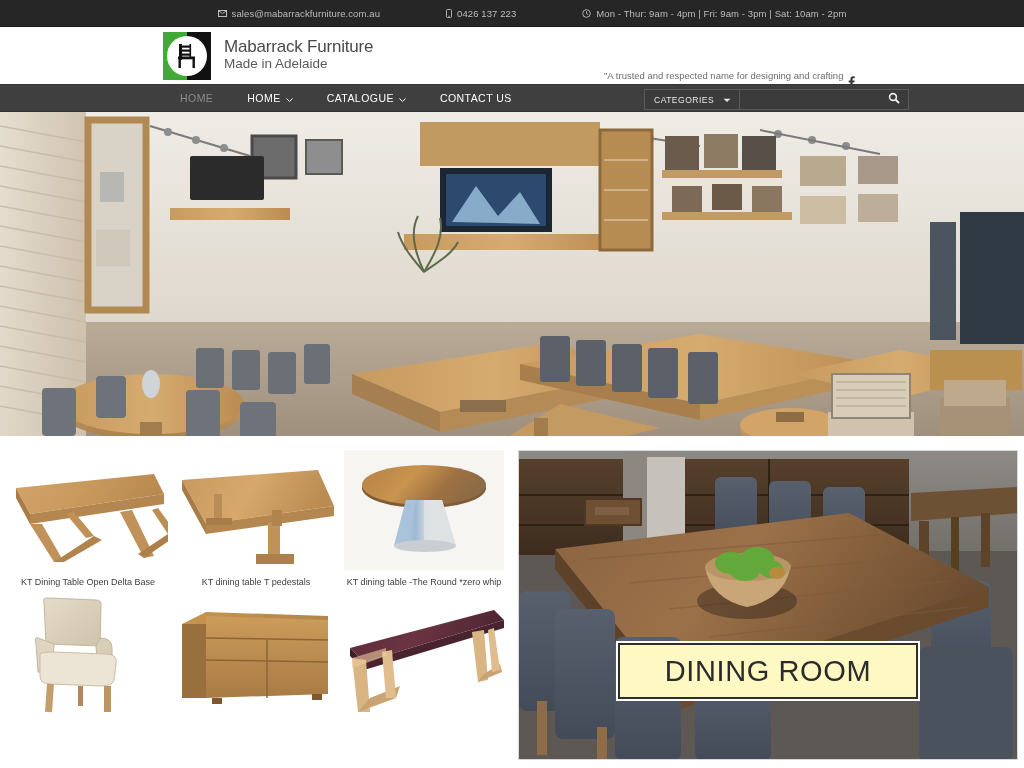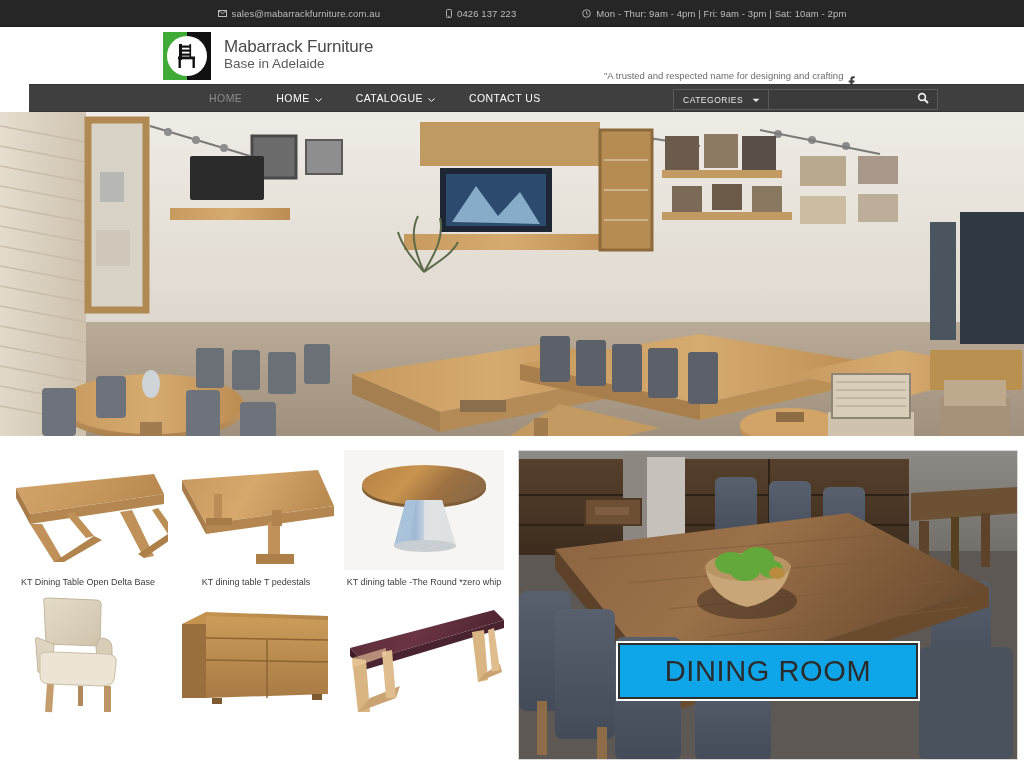--- a/index.html
+++ b/index.html
@@ -84,21 +84,20 @@
 
   
   .navbar {
     height: 28px;
     background: #3f3f3f;
     display: flex;
     align-items: center;
     position: relative;
     border-top: 1px solid #343434;
     border-bottom: 1px solid #343434;
-    margin-left: 29px;
   }
   .nav-links { display: flex; align-items: center; margin-left: 163px; gap: 0; }
   .nav-link {
     color: #ffffff;
     font-size: 10.5px;
     letter-spacing: .45px;
     padding: 0 17px;
     display: flex; align-items: center; gap: 5px;
     cursor: pointer;
     white-space: nowrap;
@@ -200,21 +199,21 @@
     width: 500px; height: 310px;
     overflow: hidden;
     background: #2d2a28;
     border: 1px solid #d8d8d8;
   }
   .feature-label {
     position: absolute;
     left: 50%; top: 192px;
     transform: translateX(-50%);
     width: 300px; height: 56px;
-    background: #0ea5e9;
+    background: #fef9c3;
     border: 2px solid #2e2e2e;
     outline: 2px solid #ffffff;
     display: flex; align-items: center; justify-content: center;
     font-size: 29px;
     letter-spacing: .6px;
     color: #2b2b2b;
   }
 </style>
 </head>
 <body>
@@ -262,21 +261,21 @@
             <rect x="4" y="14.5" width="17" height="2.8"></rect>
             <rect x="4.5" y="17" width="2.4" height="9"></rect>
             <rect x="18.5" y="17" width="2.4" height="9"></rect>
             <rect x="15.5" y="2" width="1.6" height="14"></rect>
           </g>
         </svg>
       </span>
     </span>
     <span class="brand-text">
       <span class="brand-name">Mabarrack Furniture</span>
-      <span class="brand-sub">Base in Adelaide</span>
+      <span class="brand-sub">Made in Adelaide</span>
     </span>
   </a>
   <div class="tagline">"A trusted and respected name for designing and crafting quality timber furniture in Adelaide since 1952"</div>
   <a class="fb-icon">
     <svg width="14" height="14" viewBox="0 0 14 14">
       <path d="M8.6 13.5 V7.6 H10.3 L10.6 5.5 H8.6 V4.2 c0-.6.2-1 1-1 h1.1 V1.3 C10.4 1.25 9.8 1.2 9.1 1.2 c-1.6 0-2.7 1-2.7 2.8 V5.5 H4.7 V7.6 H6.4 V13.5 Z" fill="#3b3b3b"></path>
     </svg>
   </a>
 </div>
 

